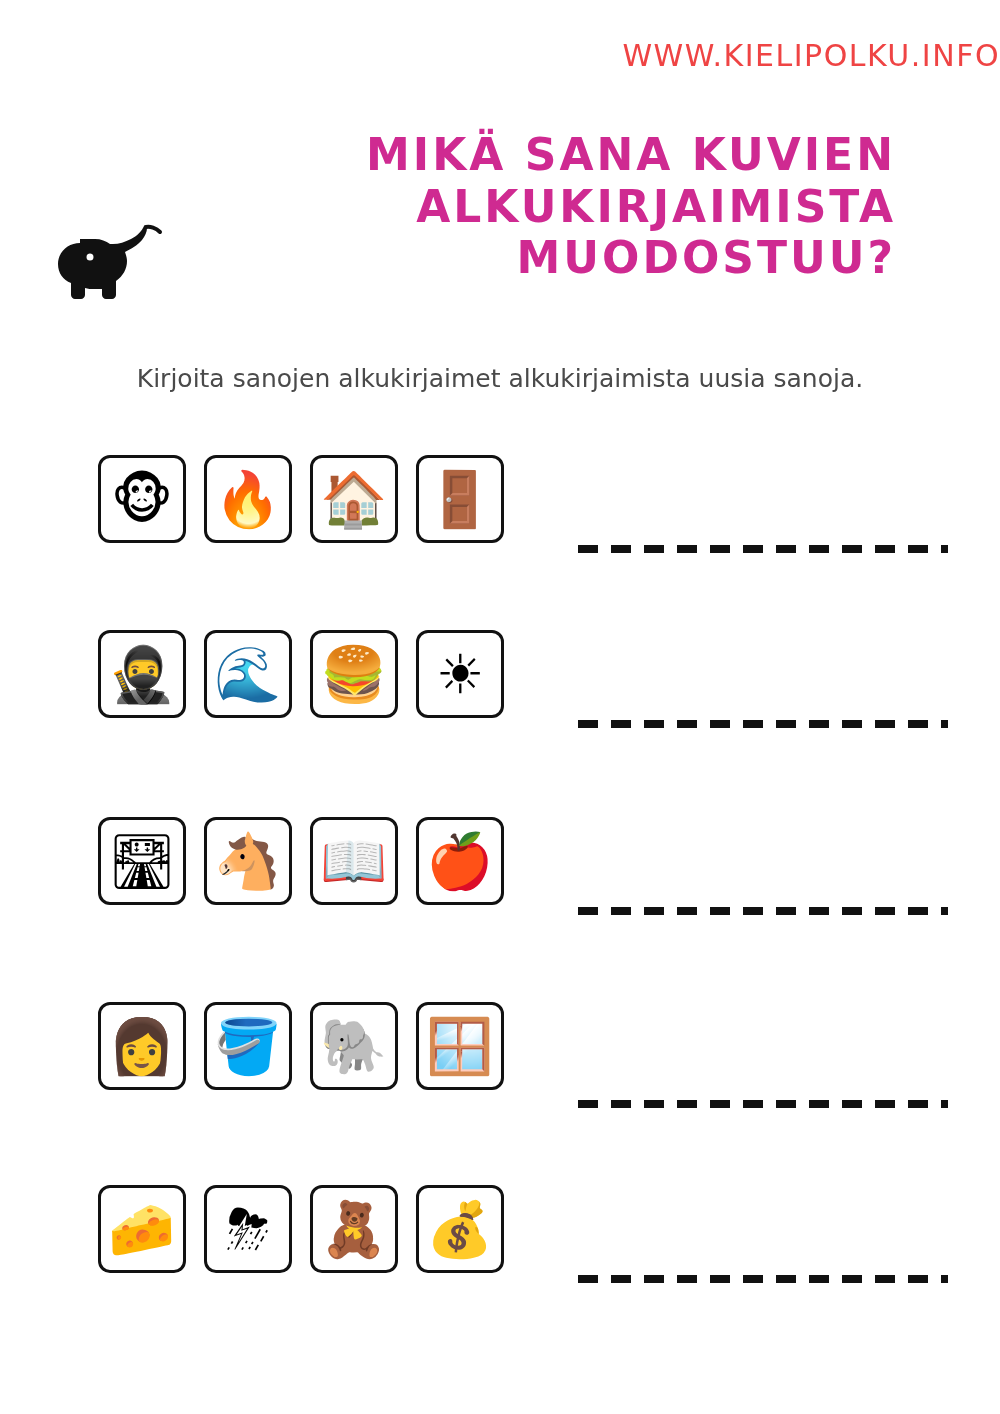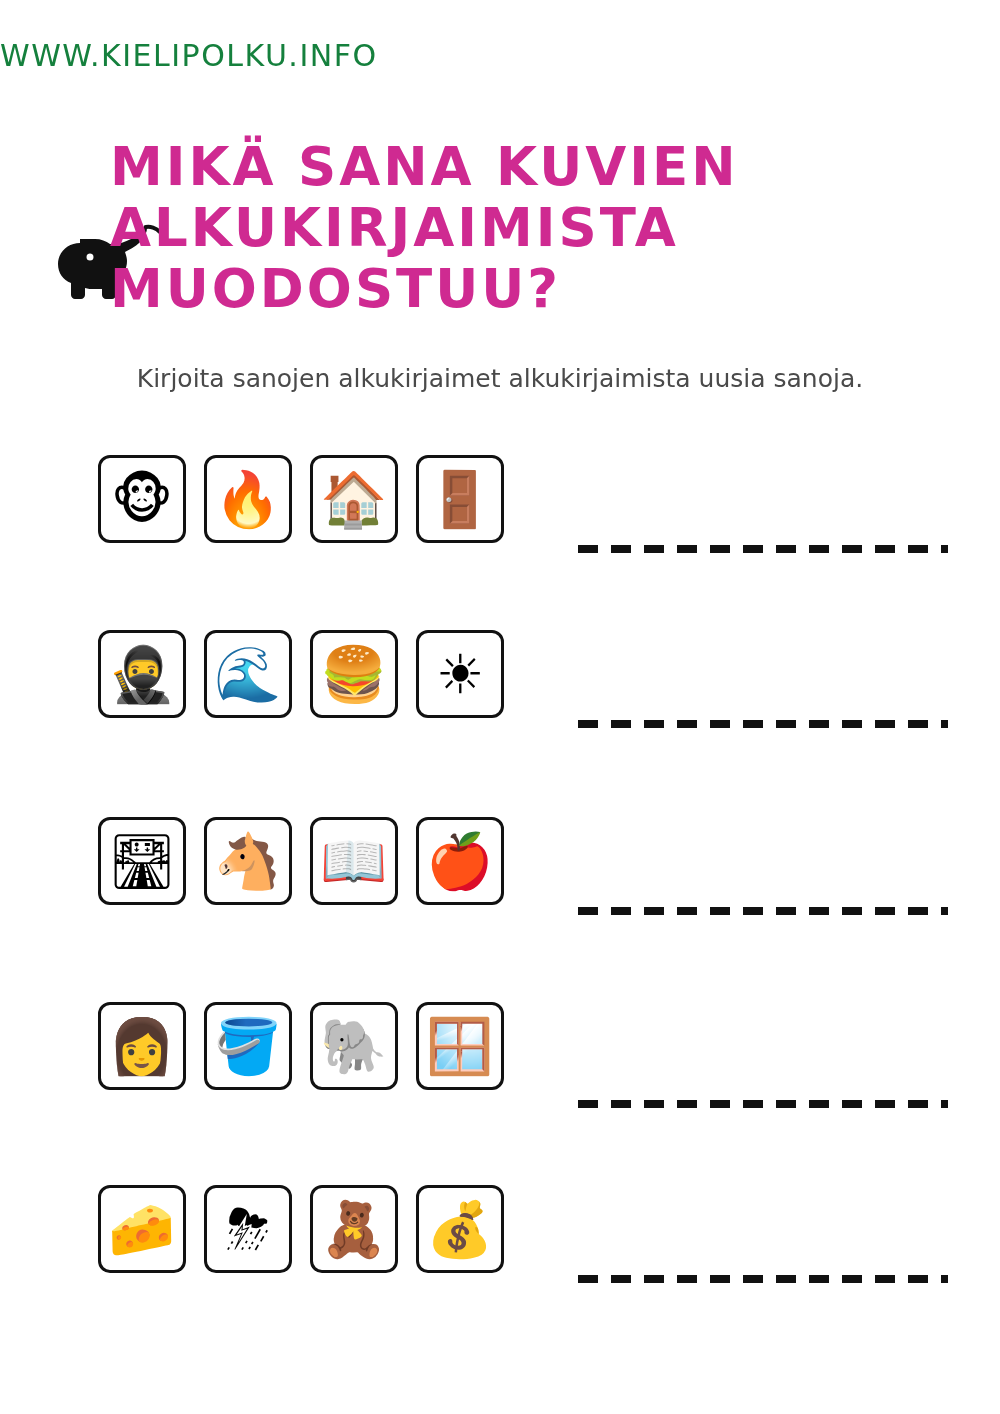--- a/index.html
+++ b/index.html
@@ -14,36 +14,36 @@
     font-family: "DejaVu Sans", sans-serif;
     overflow: hidden;
   }
 
   
   .site-url {
     position: absolute;
     top: 38px;
     left: 0;
     width: 1000px;
-    text-align: left;
+    text-align: right;
     font-family: "DejaVu Sans", sans-serif;
     font-size: 30px;
     letter-spacing: 1.5px;
-    color: #15803d;
+    color: #ef4444;
   }
 
   .title {
     position: absolute;
     top: 100px;
-    left: 110px;
+    left: 96px;
     width: 800px;
-    text-align: left;
+    text-align: right;
     font-family: "DejaVu Sans", sans-serif;
     font-weight: bold;
-    font-size: 53px;
+    font-size: 44px;
     line-height: 1.16;
     letter-spacing: 3px;
     color: #cf2a91;
     text-transform: uppercase;
   }
 
   .subtitle {
     position: absolute;
     top: 337px;
     left: 120px;

